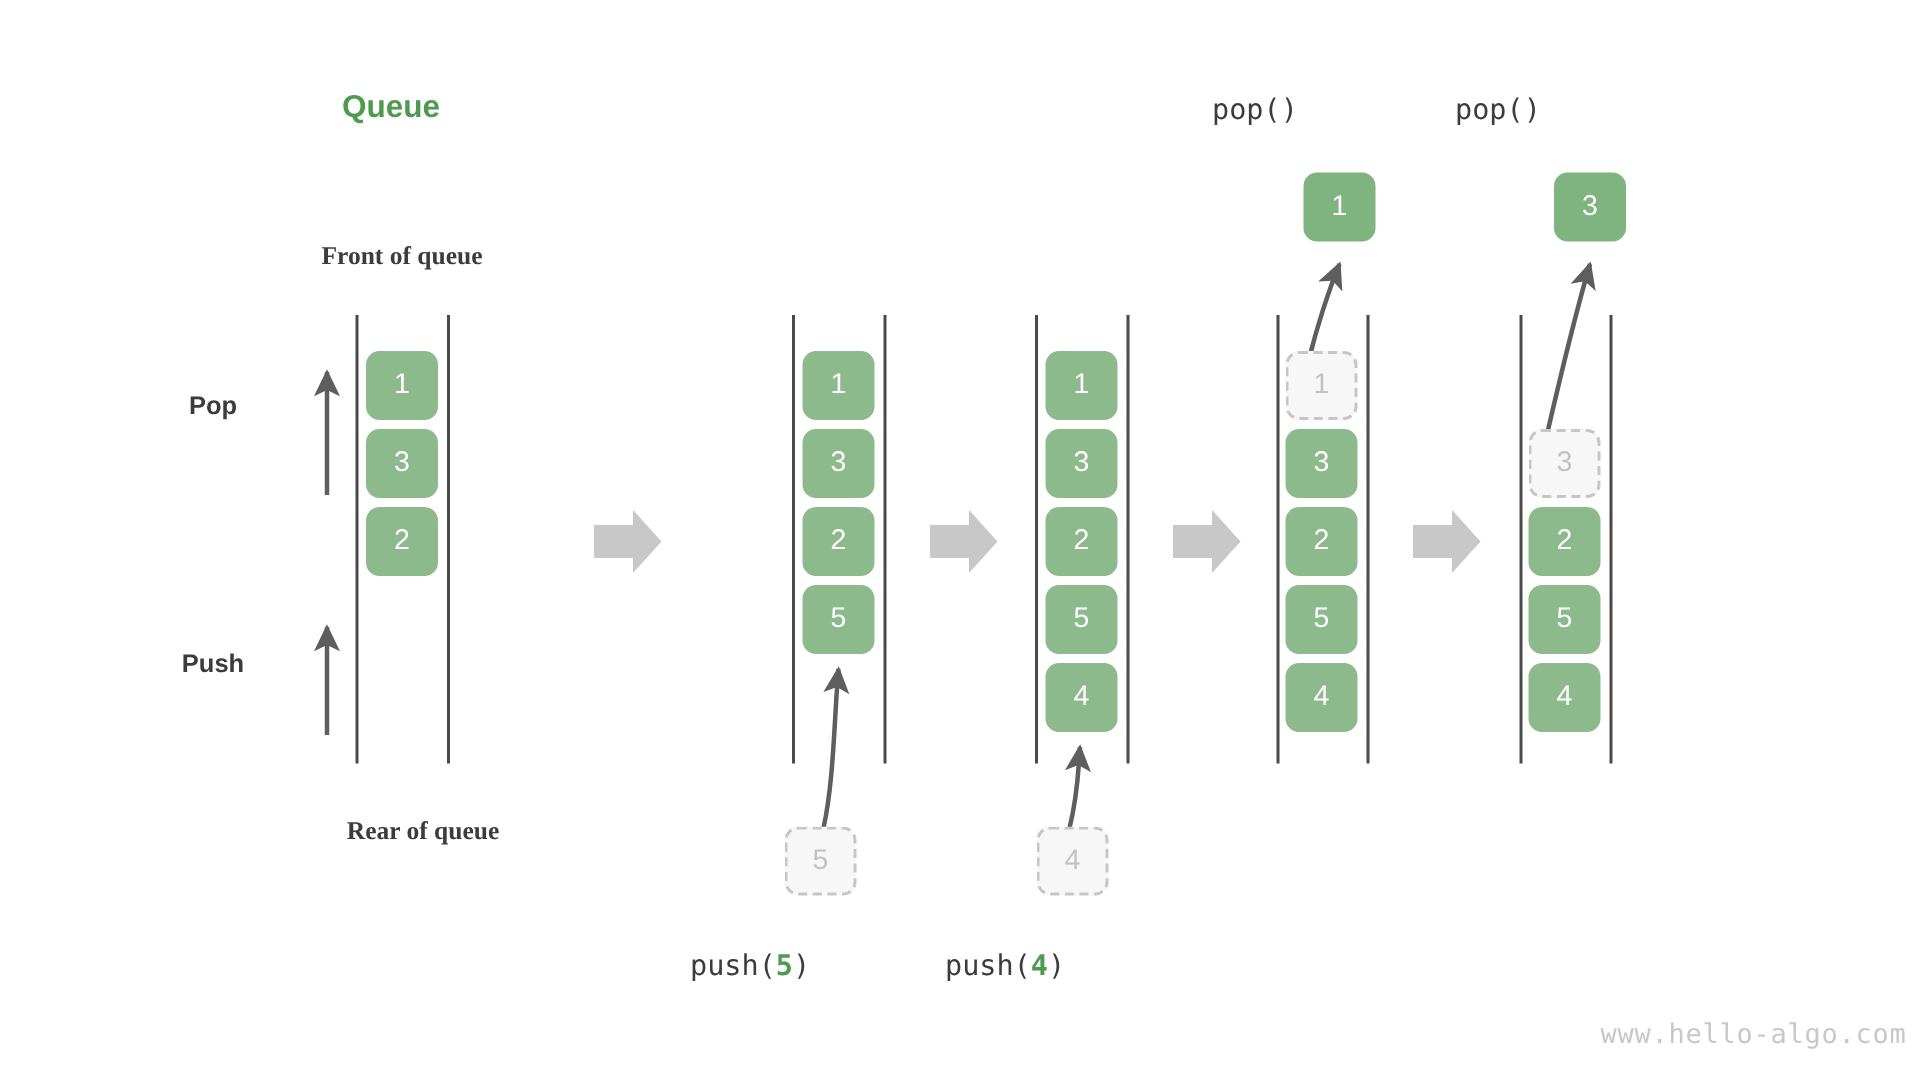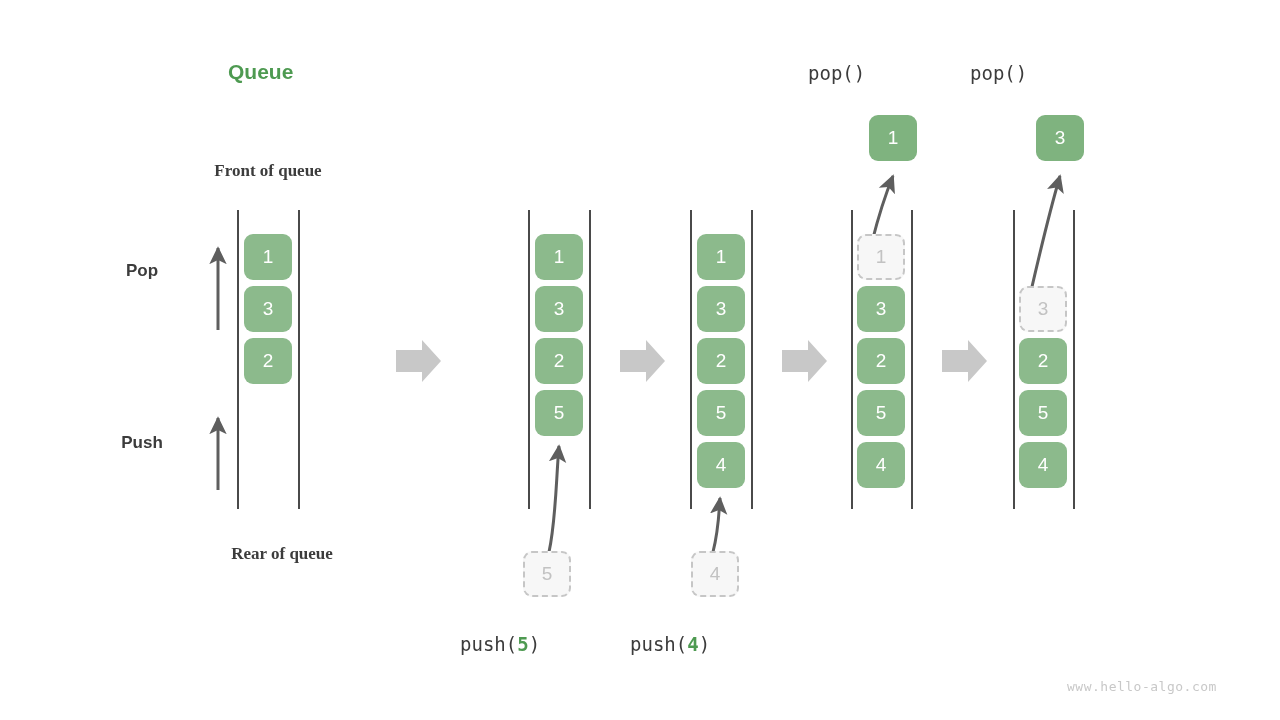--- a/index.html
+++ b/index.html
@@ -42,21 +42,21 @@
     font-family:"DejaVu Sans Mono","Liberation Mono",monospace;
     font-size:19px;
     color:#3C3C3C;
     white-space:nowrap;
   }
   .mono-label .num{color:#4E9A51;font-weight:bold;}
 
   .watermark{
     position:absolute;
     font-family:"DejaVu Sans Mono","Liberation Mono",monospace;
-    font-size:13px;
+    font-size:18px;
     color:#C8C8C8;
     letter-spacing:.5px;
     white-space:nowrap;
   }
 
   
   .rail{
     position:absolute;
     width:2px;
     background:#4A4A4A;

